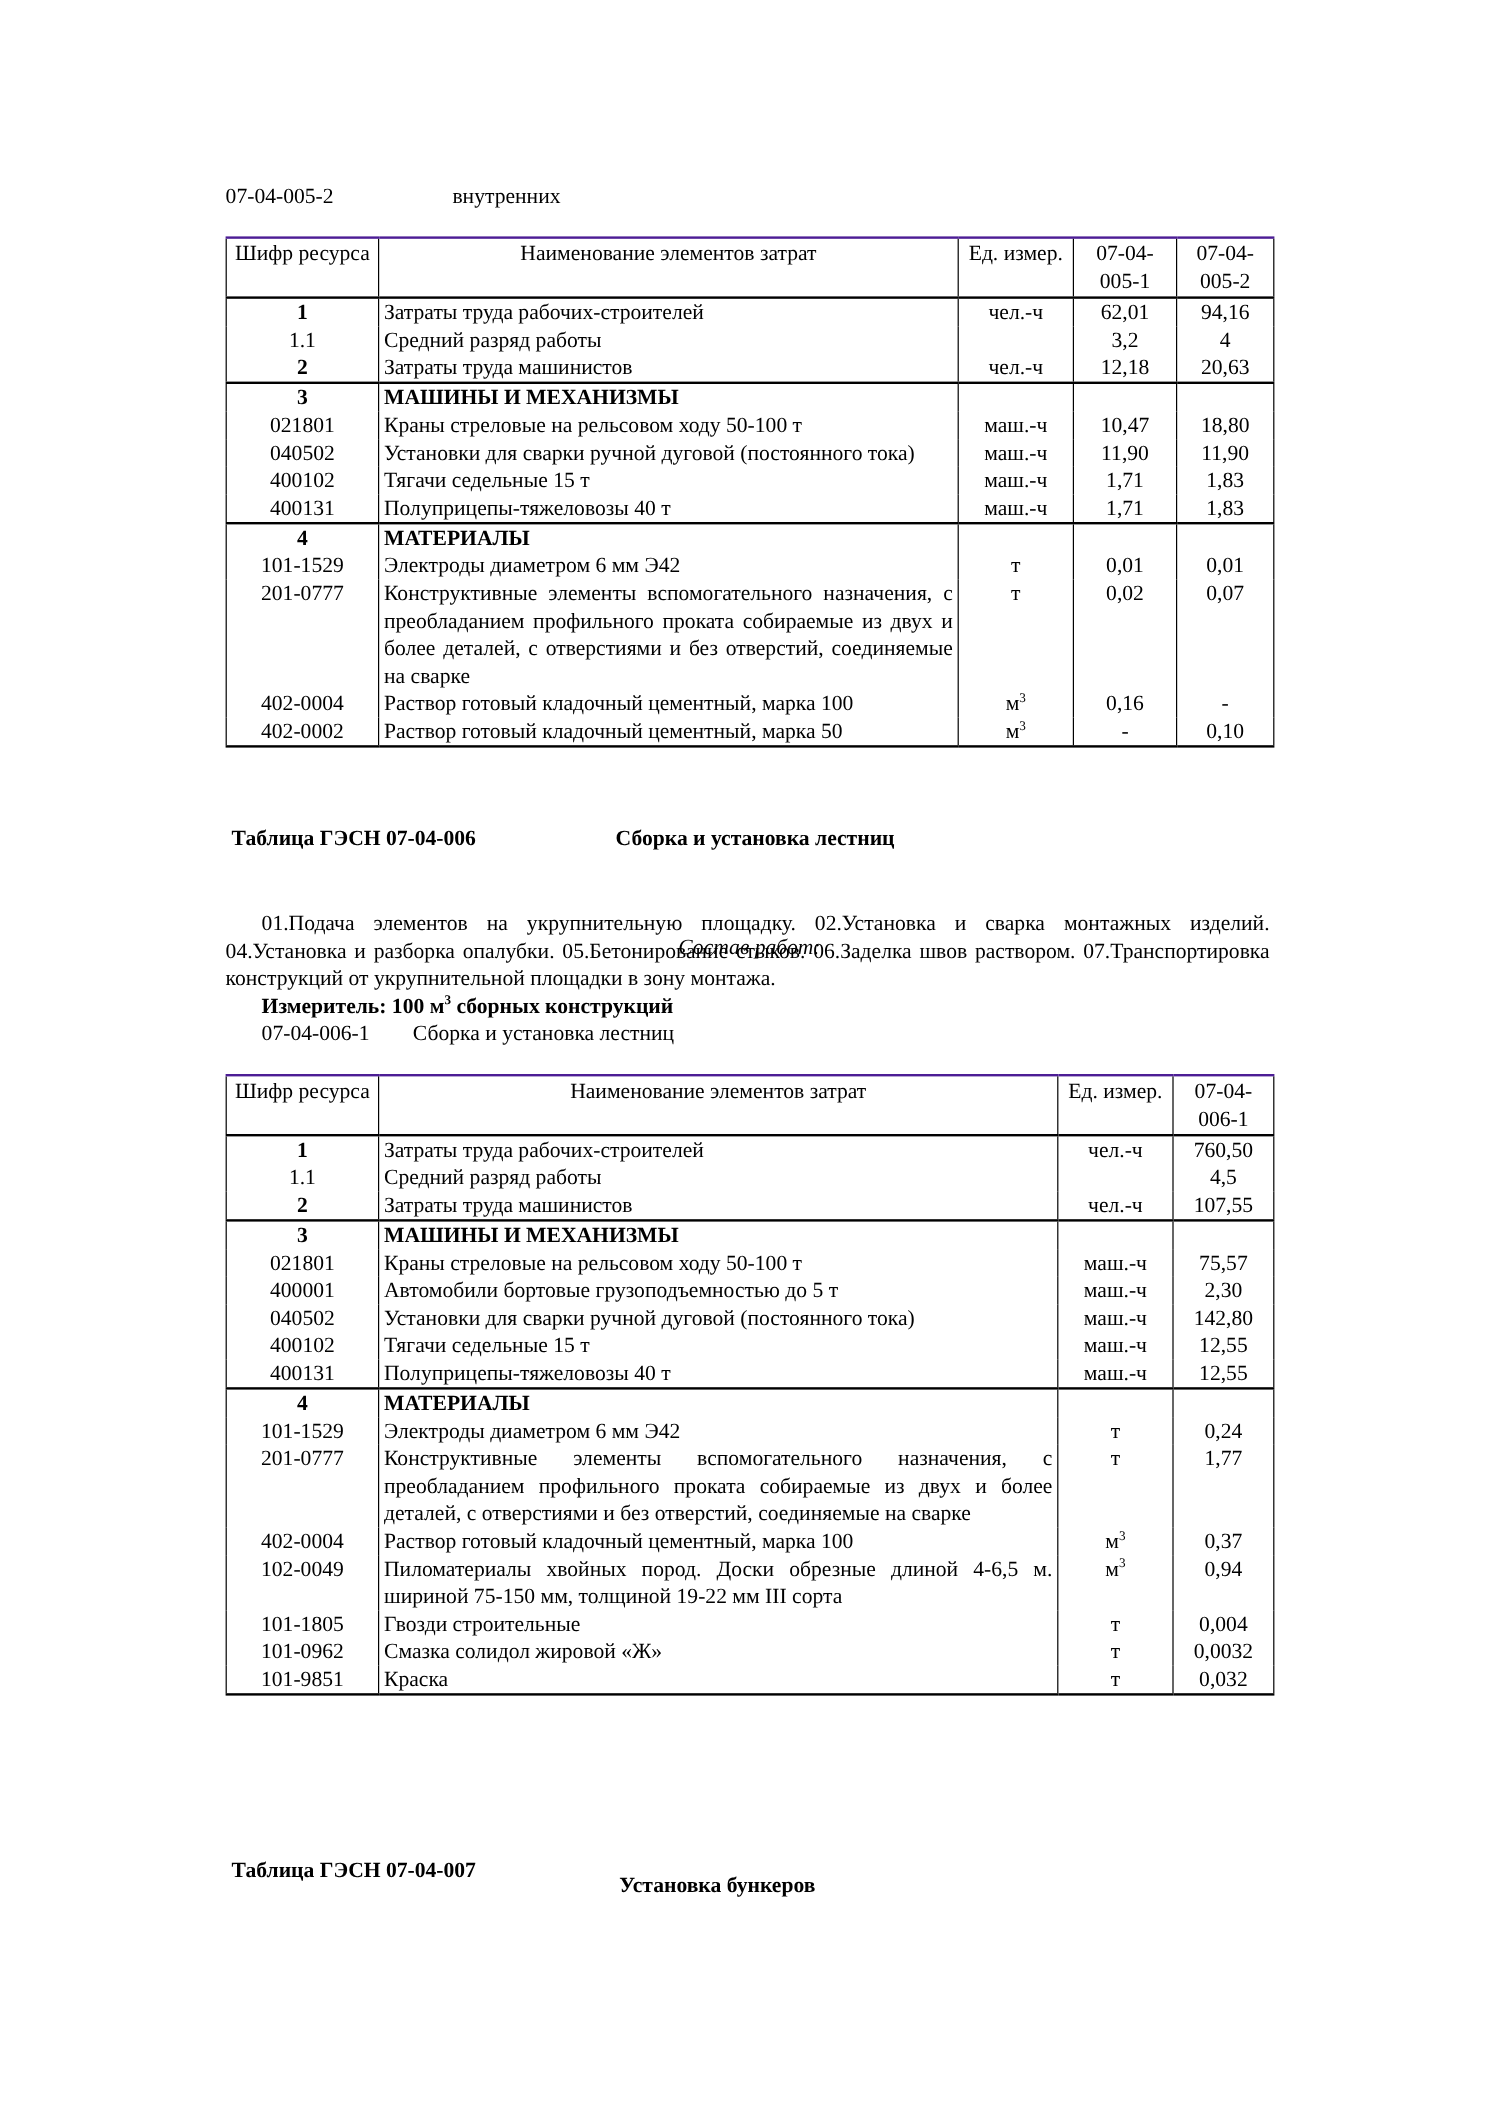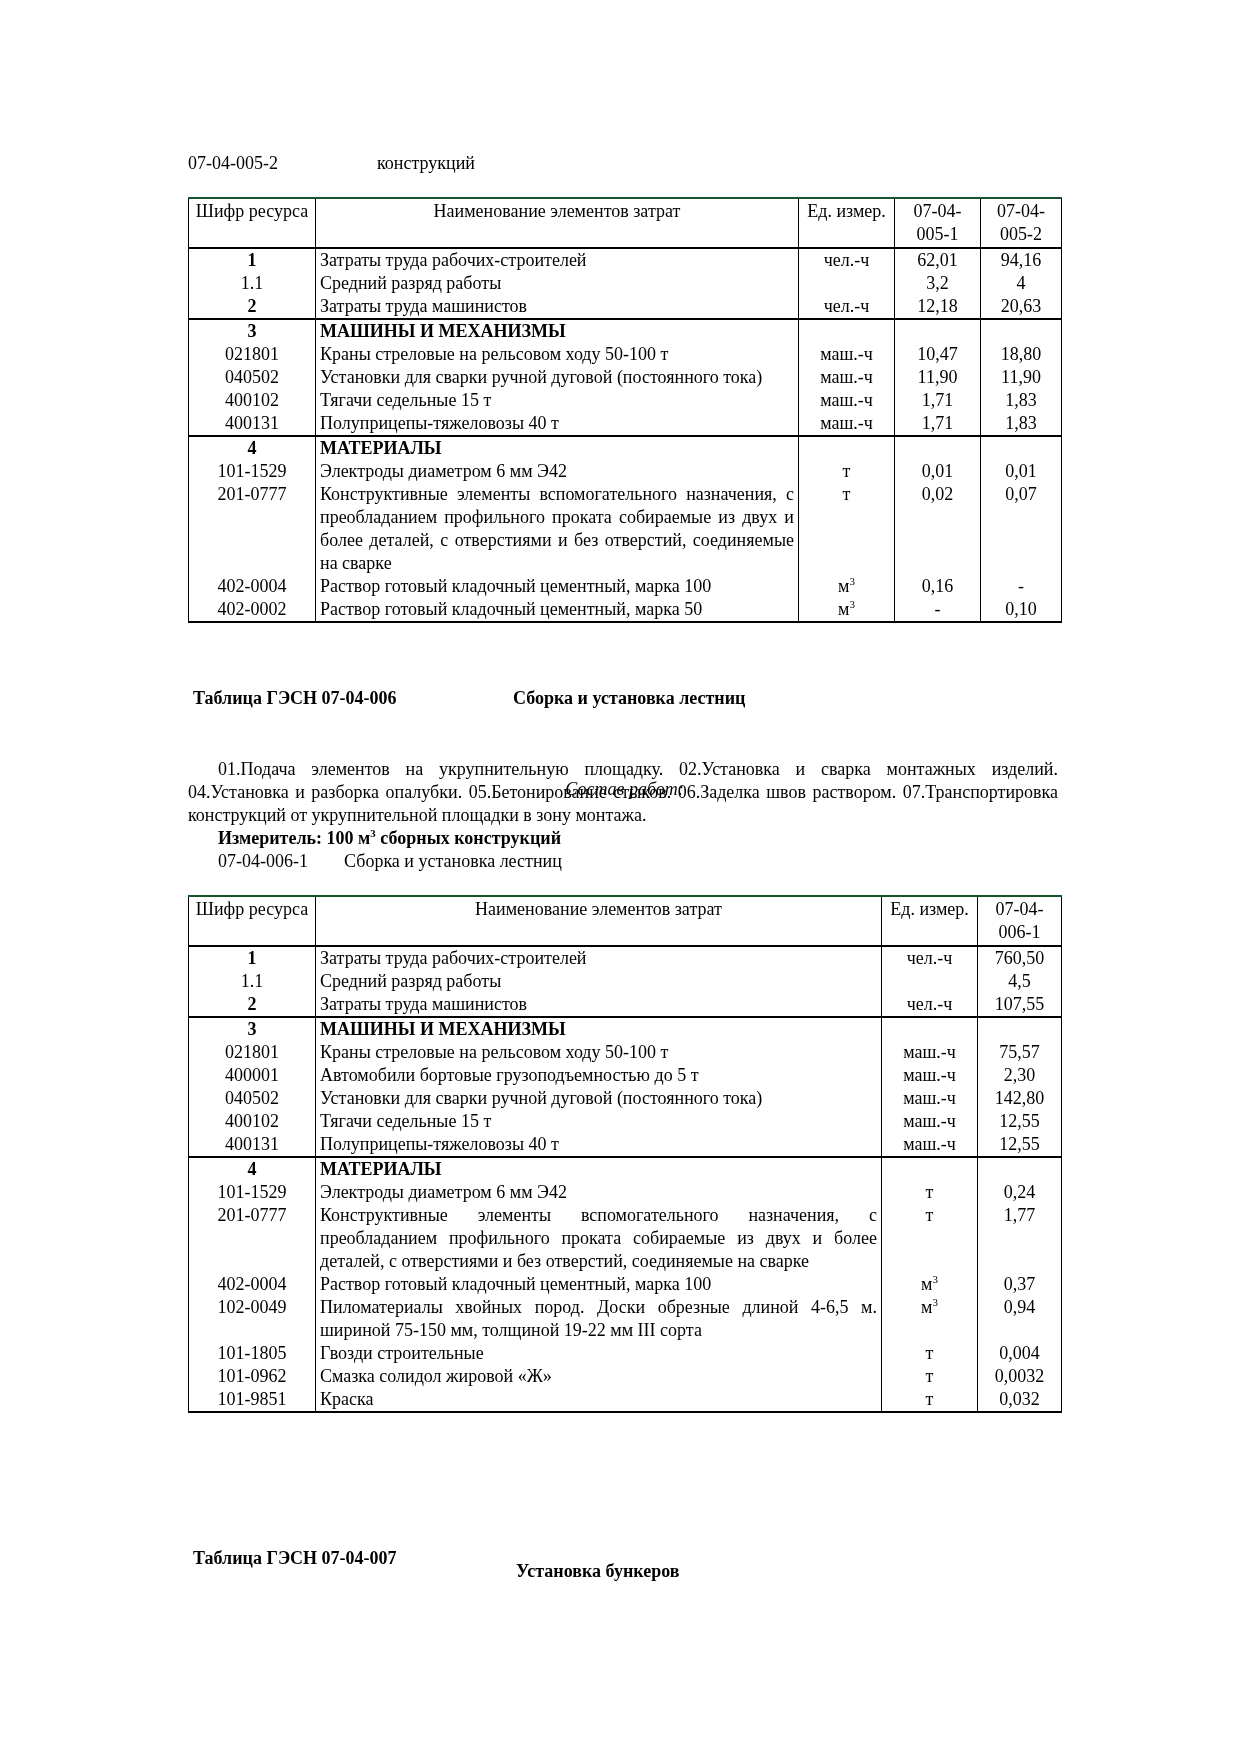--- a/index.html
+++ b/index.html
@@ -4,36 +4,36 @@
 <style>
   html, body { margin: 0; padding: 0; background: #ffffff; }
   body { width: 1240px; height: 1755px; position: relative; overflow: hidden;
          font-family: "Liberation Serif", "DejaVu Serif", serif; color: #000; font-size: 18px; }
   .abs { position: absolute; white-space: nowrap; line-height: 23px; }
   .bold { font-weight: bold; }
   .ital { font-style: italic; }
   table.gesn { position: absolute; left: 188px; width: 873px; border-collapse: collapse;
                font-size: 18px; line-height: 23px; table-layout: fixed; }
   table.gesn td { padding: 0 4px; vertical-align: top; border-left: 1px solid #000; border-right: 1px solid #000; }
-  table.gesn thead td { border-top: 2px solid #14532d; border-bottom: 2px solid #000; text-align: center; padding-top: 1px; padding-bottom: 1px; }
+  table.gesn thead td { border-top: 2px solid #4c1d95; border-bottom: 2px solid #000; text-align: center; padding-top: 1px; padding-bottom: 1px; }
   table.gesn tr.grp-start td { border-top: 2px solid #000; }
   table.gesn tr.last td { border-bottom: 2px solid #000; }
   table.gesn td.code { text-align: center; }
   table.gesn td.name { text-align: justify; }
   table.gesn td.unit { text-align: center; }
   table.gesn td.val { text-align: center; }
   table.gesn .b { font-weight: bold; }
   sup { font-size: 11px; line-height: 0; vertical-align: super; }
   .para { position: absolute; left: 188px; width: 870px; line-height: 23px; text-align: justify; text-indent: 30px; font-size: 18px; }
 </style>
 </head>
 <body>
 
 <div class="abs" style="left:188px; top:152px;">07-04-005-2</div>
-<div class="abs" style="left:377px; top:152px;">конструкций</div>
+<div class="abs" style="left:377px; top:152px;">внутренних</div>
 
 <table class="gesn" id="t1" style="top:197px;">
   <colgroup>
       <col style="width:127px">
       <col style="width:483px">
       <col style="width:96px">
       <col style="width:86px">
       <col style="width:81px">
     </colgroup>
   <thead>

